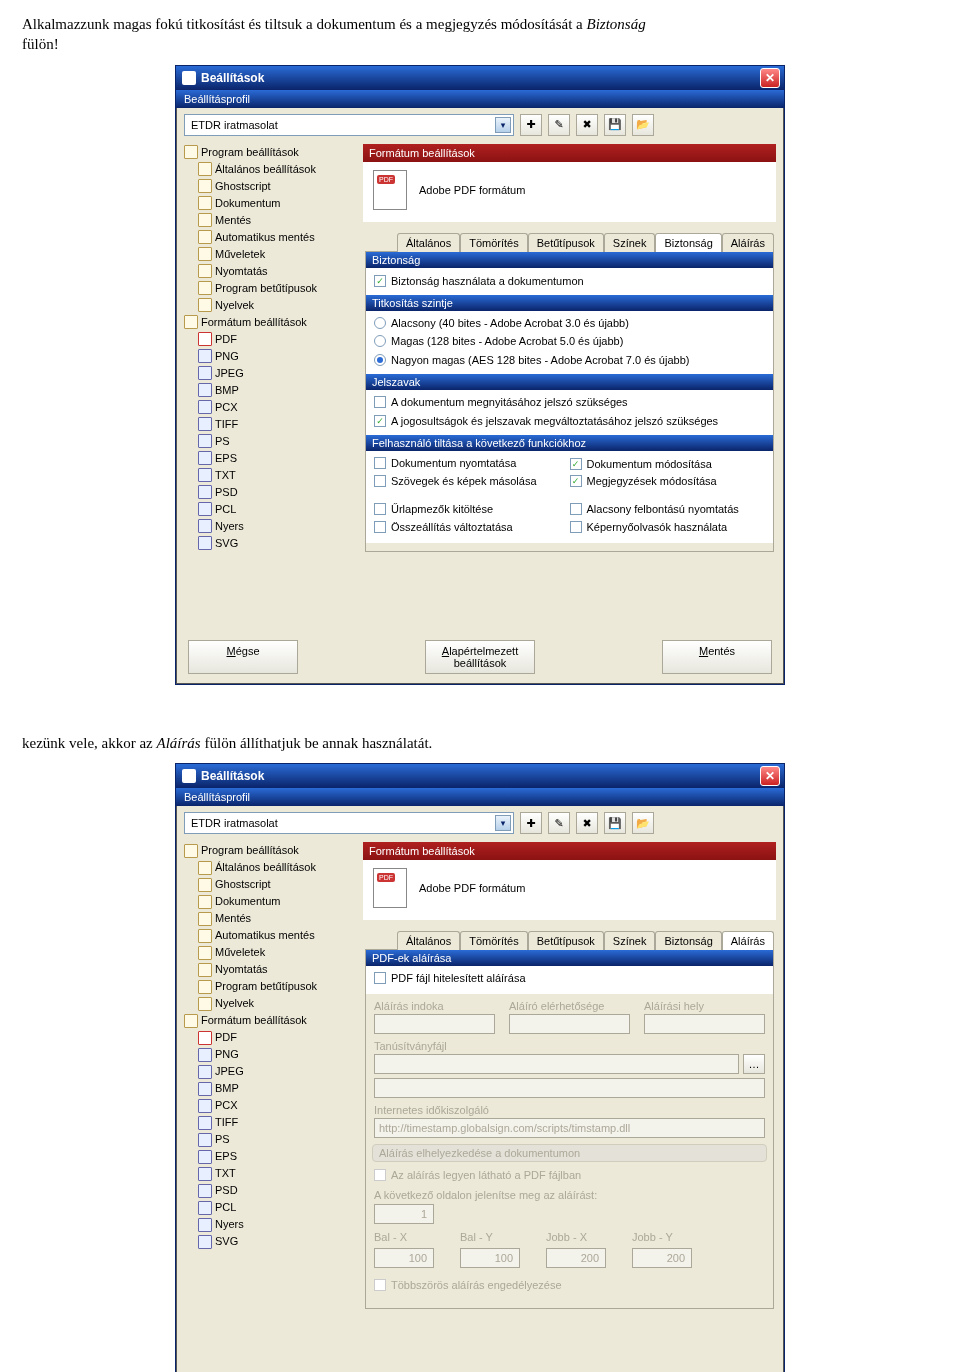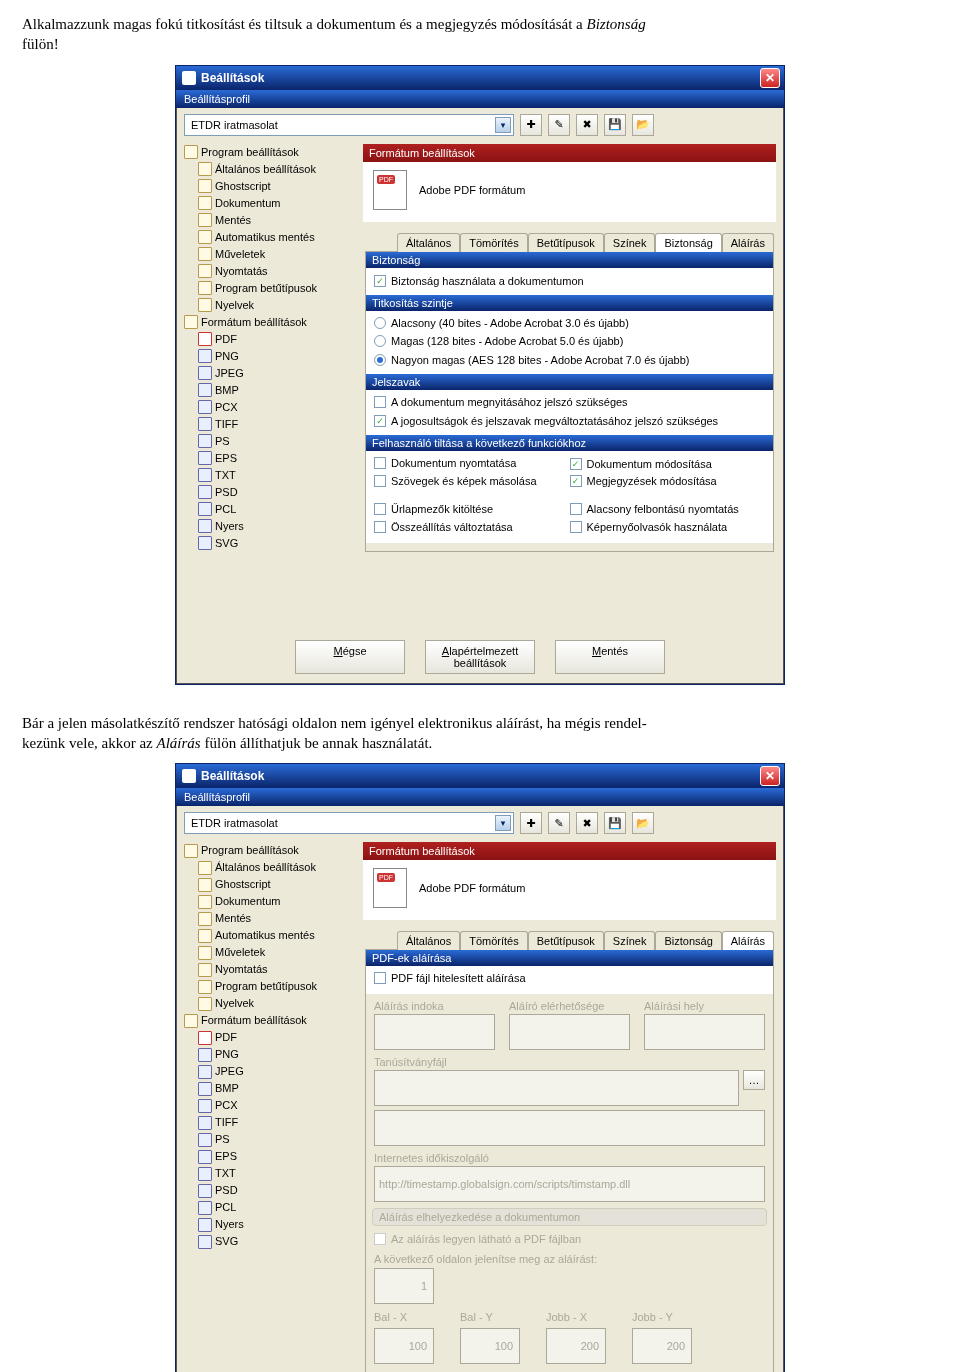--- a/index.html
+++ b/index.html
@@ -42,29 +42,29 @@
   .subhdr { background: linear-gradient(to bottom, #2a6bd6, #0a246a); color: #fff; font-size: 11px; padding: 2px 6px; margin: 0; }
   .subbody { padding: 4px 8px 6px 8px; font-size: 11px; line-height: 16px; }
   .chk { display: inline-flex; align-items: center; gap: 5px; }
   .box { width: 12px; height: 12px; border: 1px solid #7f9db9; background: #fff; display: inline-flex; align-items: center; justify-content: center; font-size: 9px; color: #3a3; }
   .rad { width: 12px; height: 12px; border: 1px solid #7f9db9; border-radius: 50%; background: #fff; display: inline-flex; align-items: center; justify-content: center; }
   .rad .dot { width: 6px; height: 6px; border-radius: 50%; background: #2a6bd6; }
   .row2 { display: flex; }
   .col50 { flex: 1; }
 
   .grey { color: #aca899; }
-  .txtfield { height: 36px; border: 1px solid #aca899; background: #f3f2eb; width: 100%; padding: 0 4px; display: flex; align-items: center; }
+  .txtfield { height: 20px; border: 1px solid #aca899; background: #f3f2eb; width: 100%; padding: 0 4px; display: flex; align-items: center; }
   .txtsmall { width: 60px; text-align: right; padding-right: 6px; display:inline-flex; justify-content:flex-end; }
   .labelsmall { font-size: 11px; margin-bottom: 2px; }
   .fieldgroup { margin: 6px 8px; }
   .disabledhdr { color: #aca899; background: #e4e2d8; border: 1px solid #d0cdbd; border-radius: 4px; padding: 2px 6px; font-size: 11px; margin: 0 6px; }
   .disblock { margin: 4px 8px; font-size: 11px; color: #aca899; line-height: 18px; }
   .posrow { display:flex; gap: 26px; margin: 4px 0 8px 0; }
 
-  .footer { display: flex; justify-content: center; padding: 8px 12px 10px 12px; gap: 20px; }
+  .footer { display: flex; justify-content: space-between; padding: 8px 12px 10px 12px; gap: 20px; }
   .btn { padding: 4px 10px; border: 1px solid #aca899; background: linear-gradient(#fff,#e7e6dd); font-size: 11px; min-width: 110px; text-align: center; }
   .uline { text-decoration: underline; }
   .rowfields { display:flex; gap:14px; }
   .rowfields > div { flex:1; }
   .smallbtn { width:22px; height:20px; border:1px solid #aca899; background:linear-gradient(#fff,#e7e6dd); display:inline-flex; align-items:center; justify-content:center; }
   .certrow { display:flex; gap:4px; }
 </style>
 </head>
 <body>
 
@@ -309,21 +309,21 @@
   <div class="footer">
     <div class="btn"><span class="uline">M</span><span>égse</span></div>
     <div class="btn" style="line-height:12px;">
       <span class="uline">A</span><span>lapértelmezett</span><br><span>beállítások</span>
     </div>
     <div class="btn"><span class="uline">M</span><span>entés</span></div>
   </div>
 </div>
 
 <p class="para">
-  <span>Bár a jelen másolatkészítő rendszer hatósági oldalon nem igényel elektronikus aláírást, ha mégis rendel-</span><br>
+  <br>
   <span>kezünk vele, akkor az </span><span class="italic">Aláírás</span><span> fülön állíthatjuk be annak használatát.</span>
 </p>
 
 <div class="dialog">
   <div class="titlebar">
     <span class="titlebar-left">
         <span class="ticon"></span>
         <span>Beállítások</span>
       </span>
     <span class="closebtn">✕</span>

